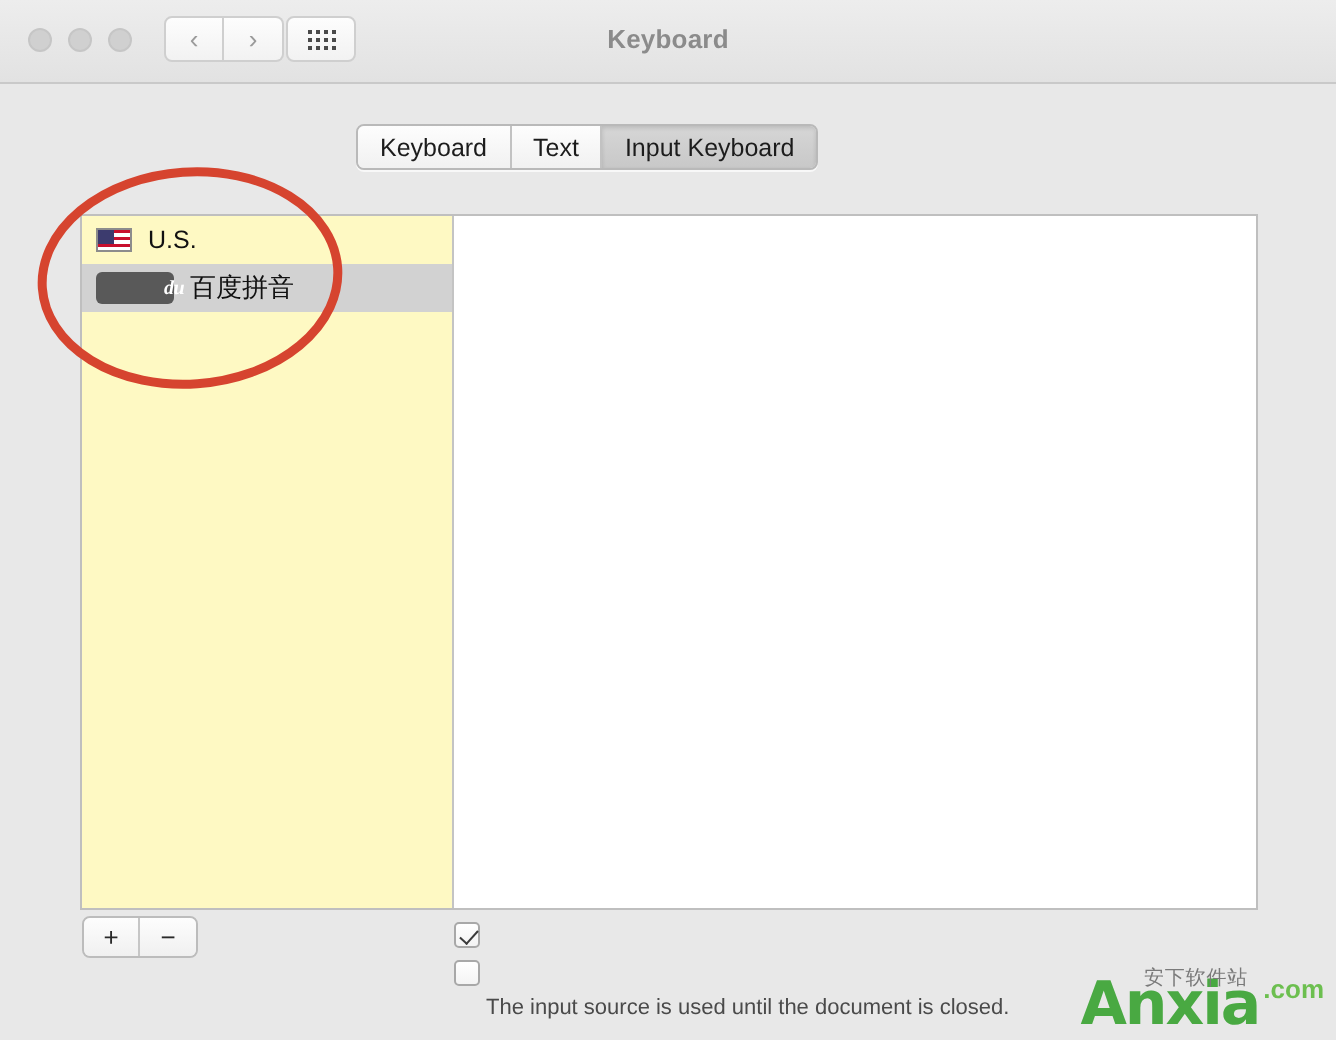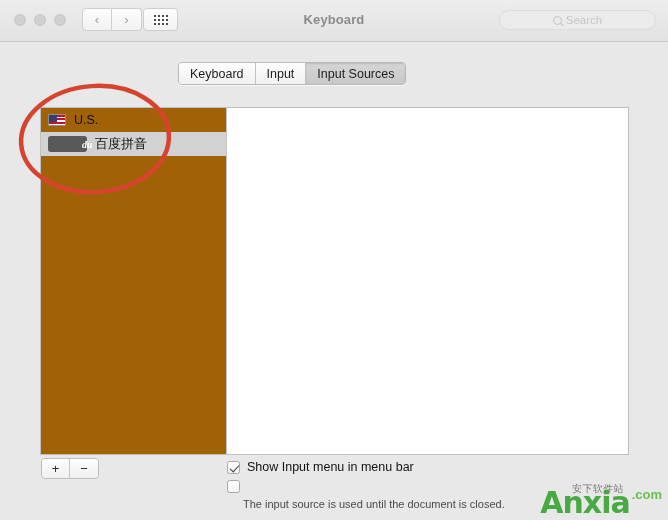--- a/index.html
+++ b/index.html
@@ -161,21 +161,21 @@
     left: 40px; top: 107px;
     width: 589px; height: 348px;
     background: #ffffff;
     border: 1px solid #bfbfbf;
     display: flex;
   }
   #source-list {
     width: 186px;
     height: 100%;
     border-right: 1px solid #c4c4c4;
-    background: #a16207;
+    background: #fef9c3;
     overflow: hidden;
   }
   .src-row {
     height: 24px;
     display: flex;
     align-items: center;
     padding-left: 7px;
     gap: 8px;
     font-size: 12.5px;
     color: #111;
@@ -366,35 +366,31 @@
           <i></i>
         <i></i>
           <i></i>
           <i></i>
           <i></i>
       </span>
     </div>
 
     <div id="win-title">Keyboard</div>
 
-    <div id="search-field">
-      <span class="mag"></span>
-      <span id="search-ph">Search</span>
-    </div>
   </div>
 
   <div id="tabbar">
     <div class="tab">
         <span>Keyboard</span>
       </div>
     <div class="tab">
-        <span>Input</span>
+        <span>Text</span>
       </div>
     <div class="tab selected">
-        <span>Input Sources</span>
+        <span>Input Keyboard</span>
       </div>
   </div>
 
   <div id="panel">
 
     <div id="source-list">
 
       <div class="src-row">
         <span class="flag-us"></span>
         <span>U.S.</span>
@@ -416,21 +412,20 @@
     </div>
     <div class="ar-btn">
       <span>−</span>
     </div>
   </div>
 
   <div id="options">
 
     <div class="check-row">
       <span class="checkbox checked"></span>
-      <span class="check-label">Show Input menu in menu bar</span>
     </div>
 
     <div class="check-row">
       <span class="checkbox"></span>
     </div>
 
     <div id="hint-text">The input source is used until the document is closed.</div>
   </div>
 
   <svg id="annotation" viewBox="0 0 668 520" xmlns="http://www.w3.org/2000/svg">

